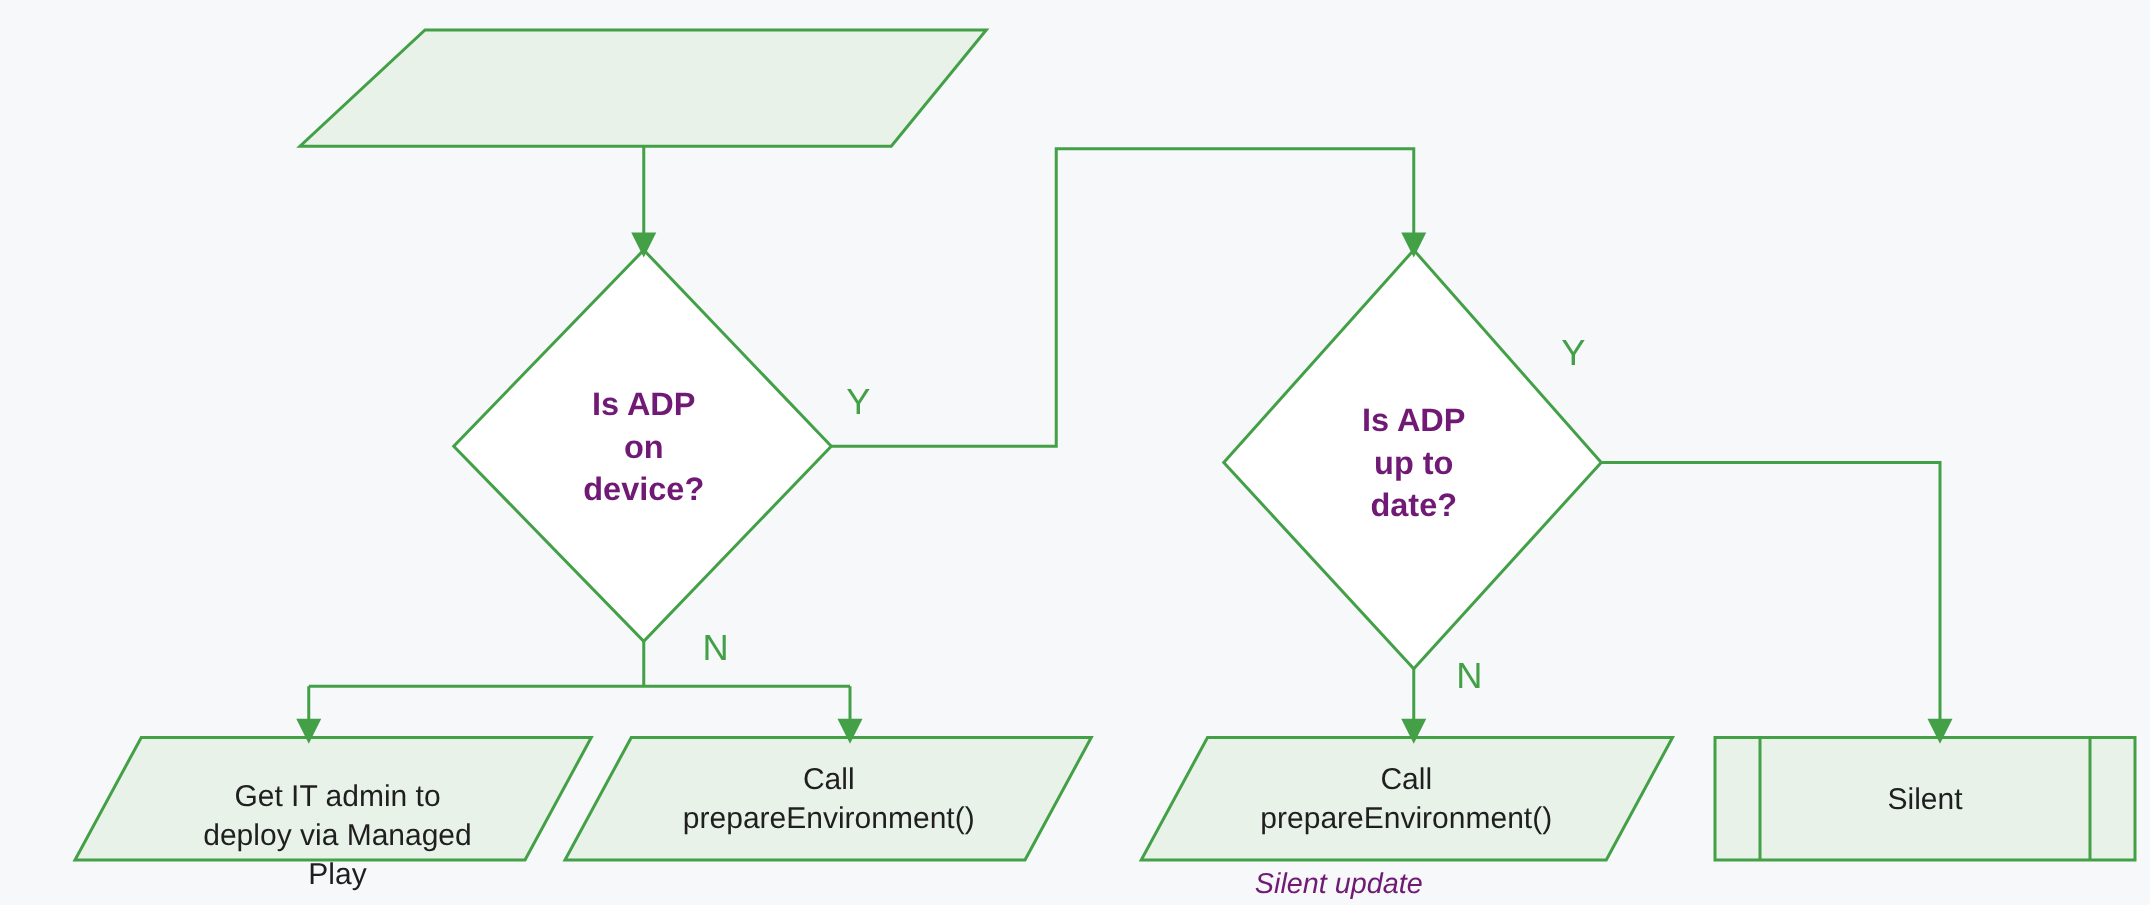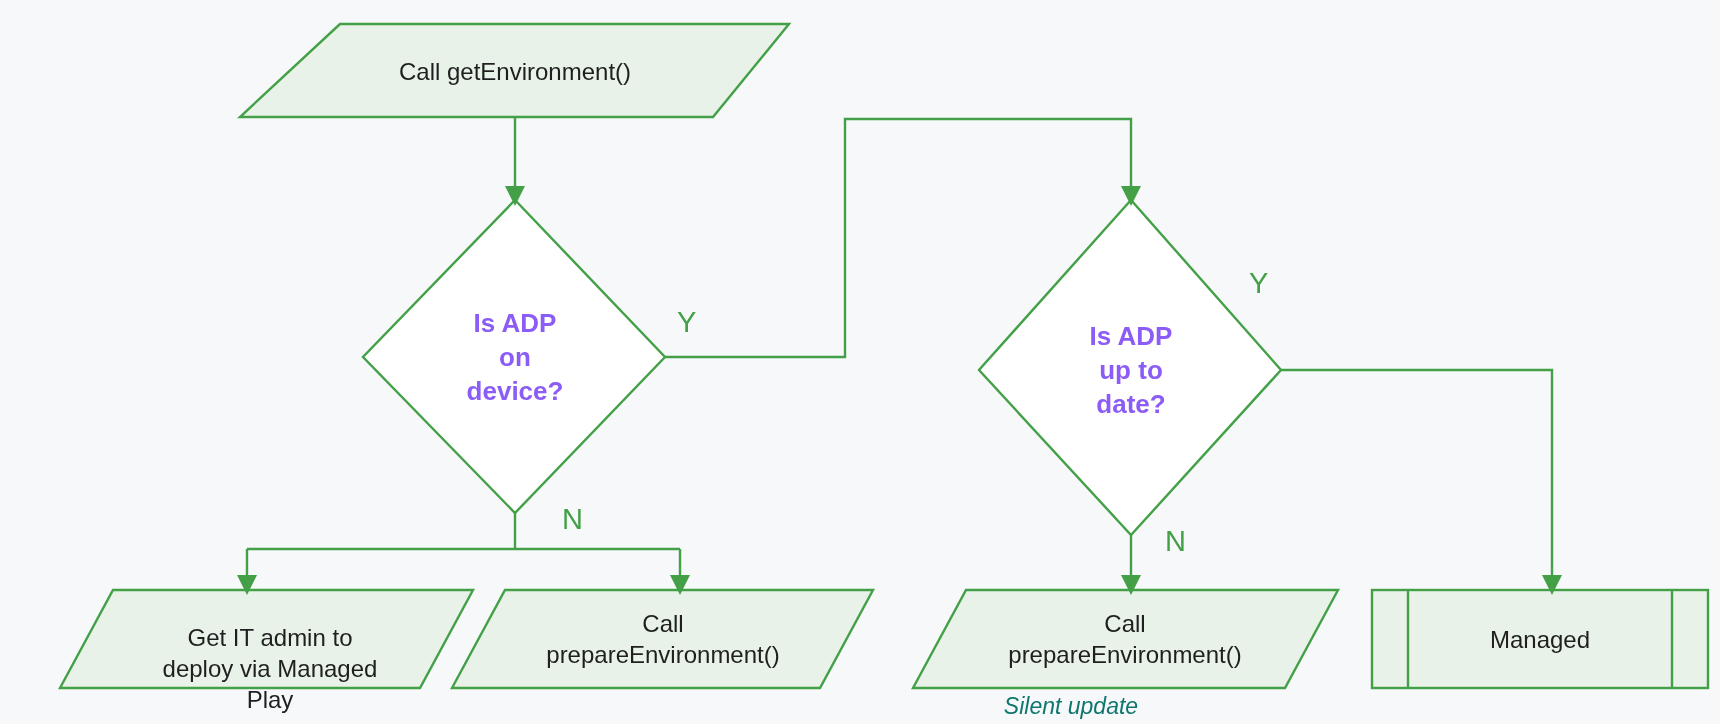--- a/index.html
+++ b/index.html
@@ -54,39 +54,39 @@
     color: #1f1f1f;
     font-size: 24px;
     line-height: 31px;
     font-family: "Liberation Sans", sans-serif;
     white-space: pre-line;
     pointer-events: none;
   }
   .decision-label {
     position: absolute;
     text-align: center;
-    color: #8b5cf6;
+    color: #701a75;
     font-size: 26px;
     line-height: 34px;
     font-weight: bold;
     font-family: "Liberation Sans", sans-serif;
     white-space: pre-line;
     pointer-events: none;
   }
   .edge-label {
     position: absolute;
     color: #43a047;
     font-size: 29px;
     line-height: 29px;
     font-family: "Liberation Sans", sans-serif;
     pointer-events: none;
   }
   .caption-label {
     position: absolute;
-    color: #0f766e;
+    color: #701a75;
     font-size: 23px;
     line-height: 26px;
     font-style: italic;
     text-align: center;
     font-family: "Liberation Sans", sans-serif;
     pointer-events: none;
   }
   .hit {
     position: absolute;
     background: transparent;
@@ -129,41 +129,40 @@
     <polygon points="670,575 690,575 680,595" class="arrow-head"></polygon>
 
     <path d="M 1131,535 L 1131,578" class="conn"></path>
     <polygon points="1121,575 1141,575 1131,595" class="arrow-head"></polygon>
 
     <path d="M 1281,370 L 1552,370 L 1552,578" class="conn"></path>
     <polygon points="1542,575 1562,575 1552,595" class="arrow-head"></polygon>
 
   </svg>
 
-  <div class="node-label" style="left:289px; top:56px; width:452px;">Call getEnvironment()</div>
 
   <div class="decision-label" style="left:415px; top:306px; width:200px;">Is ADP
 on
 device?</div>
 
   <div class="decision-label" style="left:1031px; top:319px; width:200px;">Is ADP
 up to
 date?</div>
 
   <div class="node-label" style="left:115px; top:622px; width:310px;">Get IT admin to
 deploy via Managed
 Play</div>
 
   <div class="node-label" style="left:500px; top:608px; width:326px;">Call
 prepareEnvironment()</div>
 
   <div class="node-label" style="left:962px; top:608px; width:326px;">Call
 prepareEnvironment()</div>
 
-  <div class="node-label" style="left:1415px; top:624px; width:250px;">Managed</div>
+  <div class="node-label" style="left:1415px; top:624px; width:250px;">Silent</div>
 
   <div class="edge-label" style="left:677px; top:308px;">Y</div>
 
   <div class="edge-label" style="left:562px; top:505px;">N</div>
 
   <div class="edge-label" style="left:1249px; top:269px;">Y</div>
 
   <div class="edge-label" style="left:1165px; top:527px;">N</div>
 
   <div class="caption-label" style="left:961px; top:693px; width:220px;">Silent update</div>

